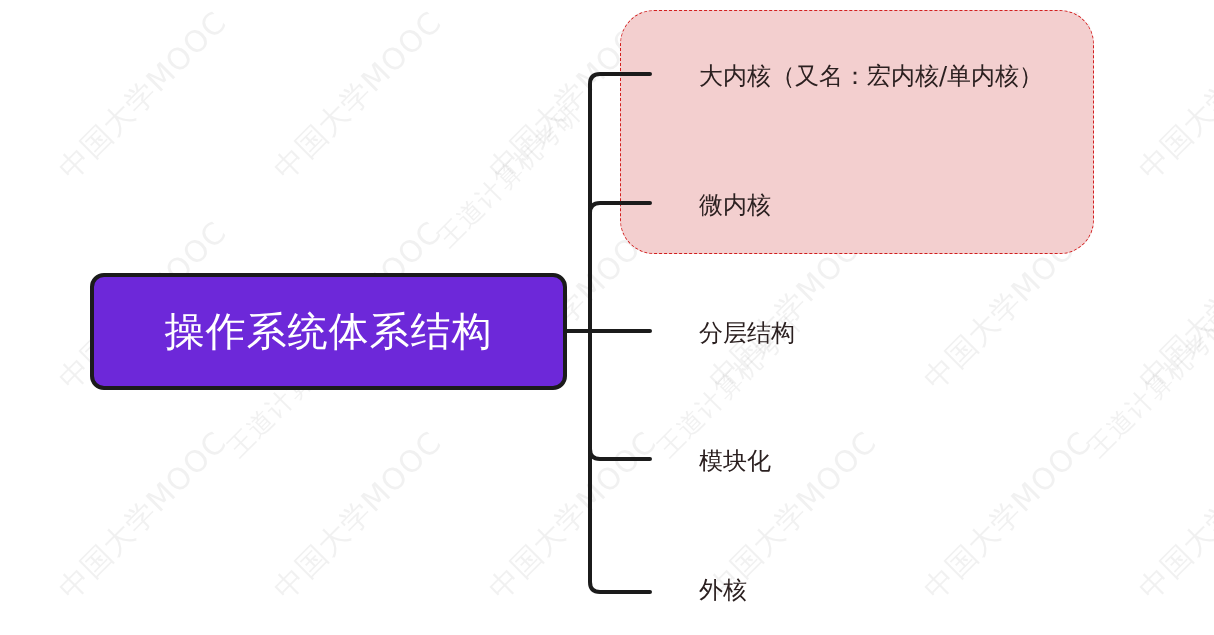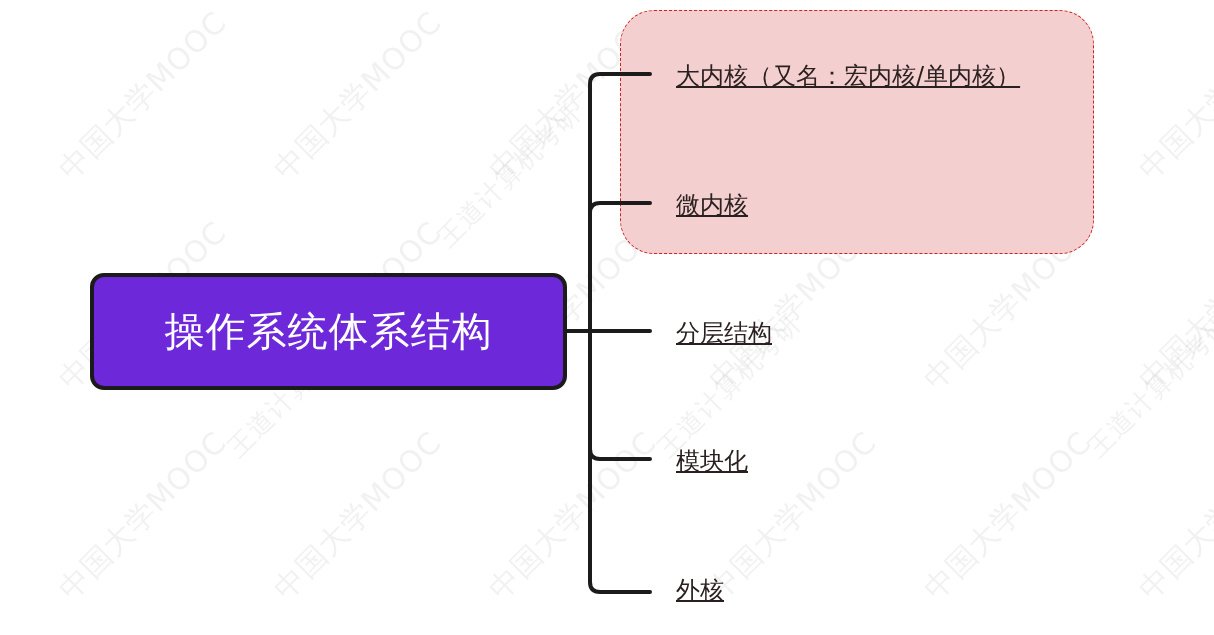--- a/index.html
+++ b/index.html
@@ -20,23 +20,22 @@
     box-sizing: border-box; z-index: 1;
   }
   svg.connectors { position: absolute; left: 0; top: 0; z-index: 2; }
   .root {
     position: absolute; left: 90px; top: 273px; width: 477px; height: 117px;
     background: #6d28d9; border: 4px solid #1b1b1b; border-radius: 14px;
     box-sizing: border-box; display: flex; align-items: center; justify-content: center;
     color: #ffffff; font-size: 40px; z-index: 3; letter-spacing: 1px;
   }
   .branch {
-    position: absolute; left: 676px; font-size: 24px; color: #2b2020; z-index: 3;
+    position: absolute; left: 699px; font-size: 24px; color: #2b2020; z-index: 3;
     white-space: nowrap;
-    text-decoration: underline;
   }
 </style>
 </head>
 <body>
 
 <div class="watermark-layer">
   <span class="wm" style="left:50px;top:160px">中国大学MOOC</span>
   <span class="wm" style="left:265px;top:160px">中国大学MOOC</span>
   <span class="wm" style="left:480px;top:160px">中国大学MOOC</span>
   <span class="wm" style="left:700px;top:160px">中国大学MOOC</span>

